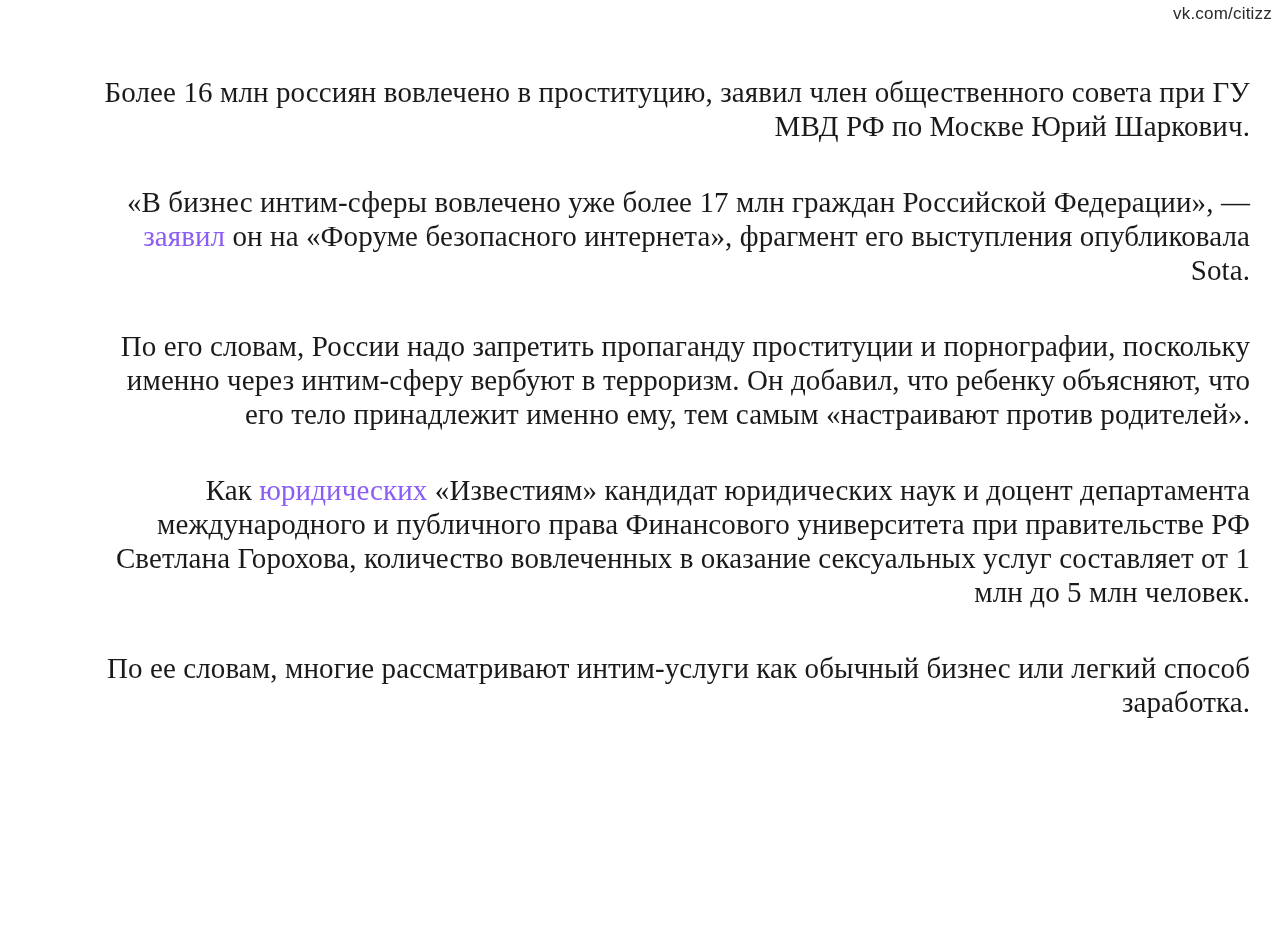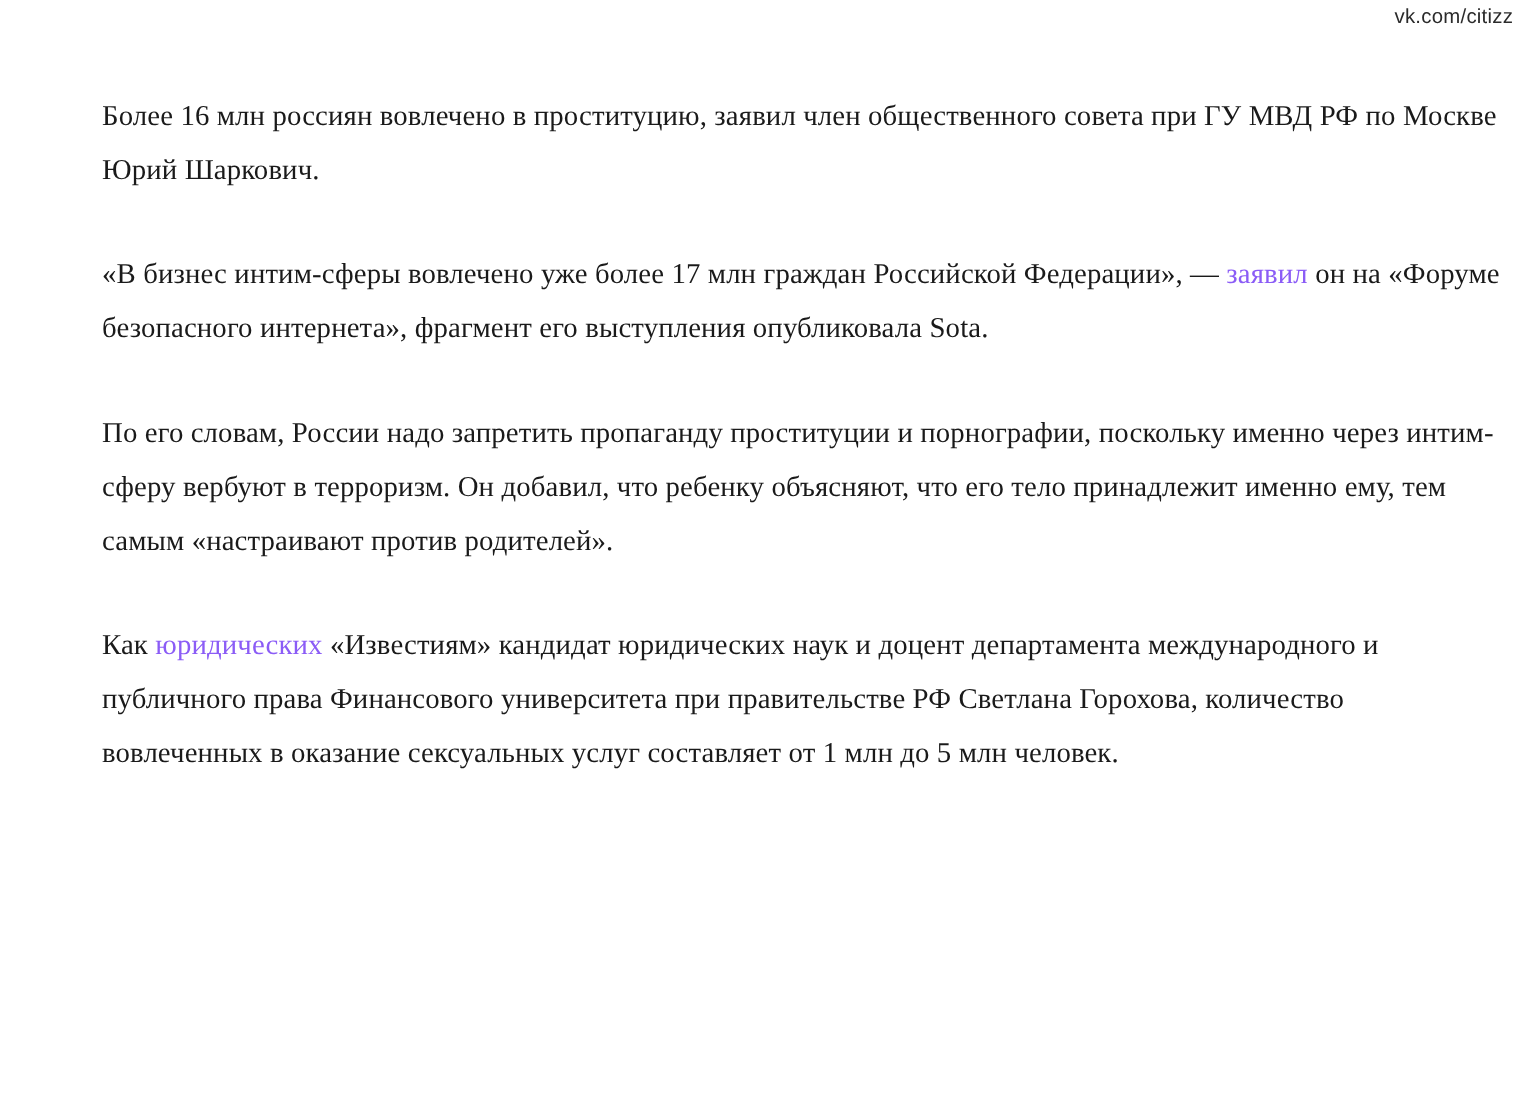--- a/index.html
+++ b/index.html
@@ -10,49 +10,51 @@
     width: 1280px;
     height: 933px;
     background: #ffffff;
     position: relative;
     overflow: hidden;
     font-family: "Liberation Serif", serif;
   }
   .watermark {
     position: absolute;
     top: 4px;
-    right: 19px;
+    right: 8px;
     font-family: "Liberation Sans", sans-serif;
     font-size: 17px;
     color: #2b2b2b;
     letter-spacing: 0.2px;
   }
   .content {
     position: absolute;
     left: 85px;
     top: 75px;
     width: 1165px;
   }
   .content p {
     margin: 0 0 42px 0;
-    font-size: 24px;
-    line-height: 45px;
+    font-size: 29px;
+    line-height: 34px;
     color: #1a1a1a;
     letter-spacing: 0.1px;
+    text-align: right;
   }
   .content a.inline-link {
     color: #8b5cf6;
     text-decoration: none;
     cursor: pointer;
   }
 </style>
 </head>
 <body>
 
 <div class="page">
   <div class="watermark">vk.com/citizz</div>
   <article class="content">
       <p><span>Более 16 млн россиян вовлечено в проституцию, заявил член общественного совета при ГУ МВД РФ по Москве Юрий Шаркович.</span></p>
       <p><span>«В бизнес интим-сферы вовлечено уже более 17 млн граждан Российской Федерации», — </span><a class="inline-link" href="#">заявил</a><span> он на «Форуме безопасного интернета», фрагмент его выступления опубликовала Sota.</span></p>
       <p><span>По его словам, России надо запретить пропаганду проституции и порнографии, поскольку именно через интим-сферу вербуют в терроризм. Он добавил, что ребенку объясняют, что его тело принадлежит именно ему, тем самым «настраивают против родителей».</span></p>
       <p><span>Как </span><a class="inline-link" href="#">юридических</a><span> «Известиям» кандидат юридических наук и доцент департамента международного и публичного права Финансового университета при правительстве РФ Светлана Горохова, количество вовлеченных в оказание сексуальных услуг составляет от 1 млн до 5 млн человек.</span></p>
+      <p><span>По ее словам, многие рассматривают интим-услуги как обычный бизнес или легкий способ заработка.</span></p>
     </article>
 </div>
 
 </body></html>

